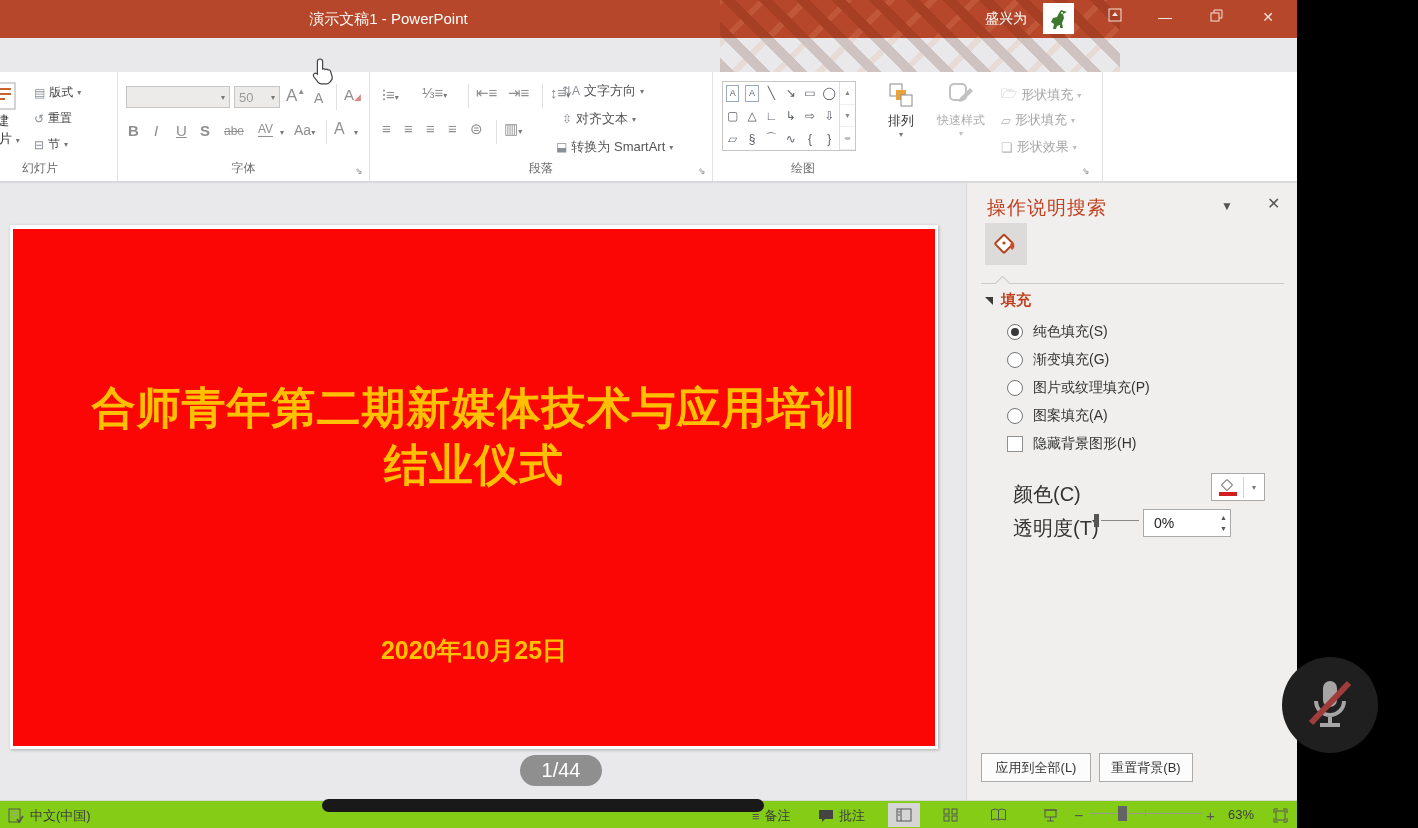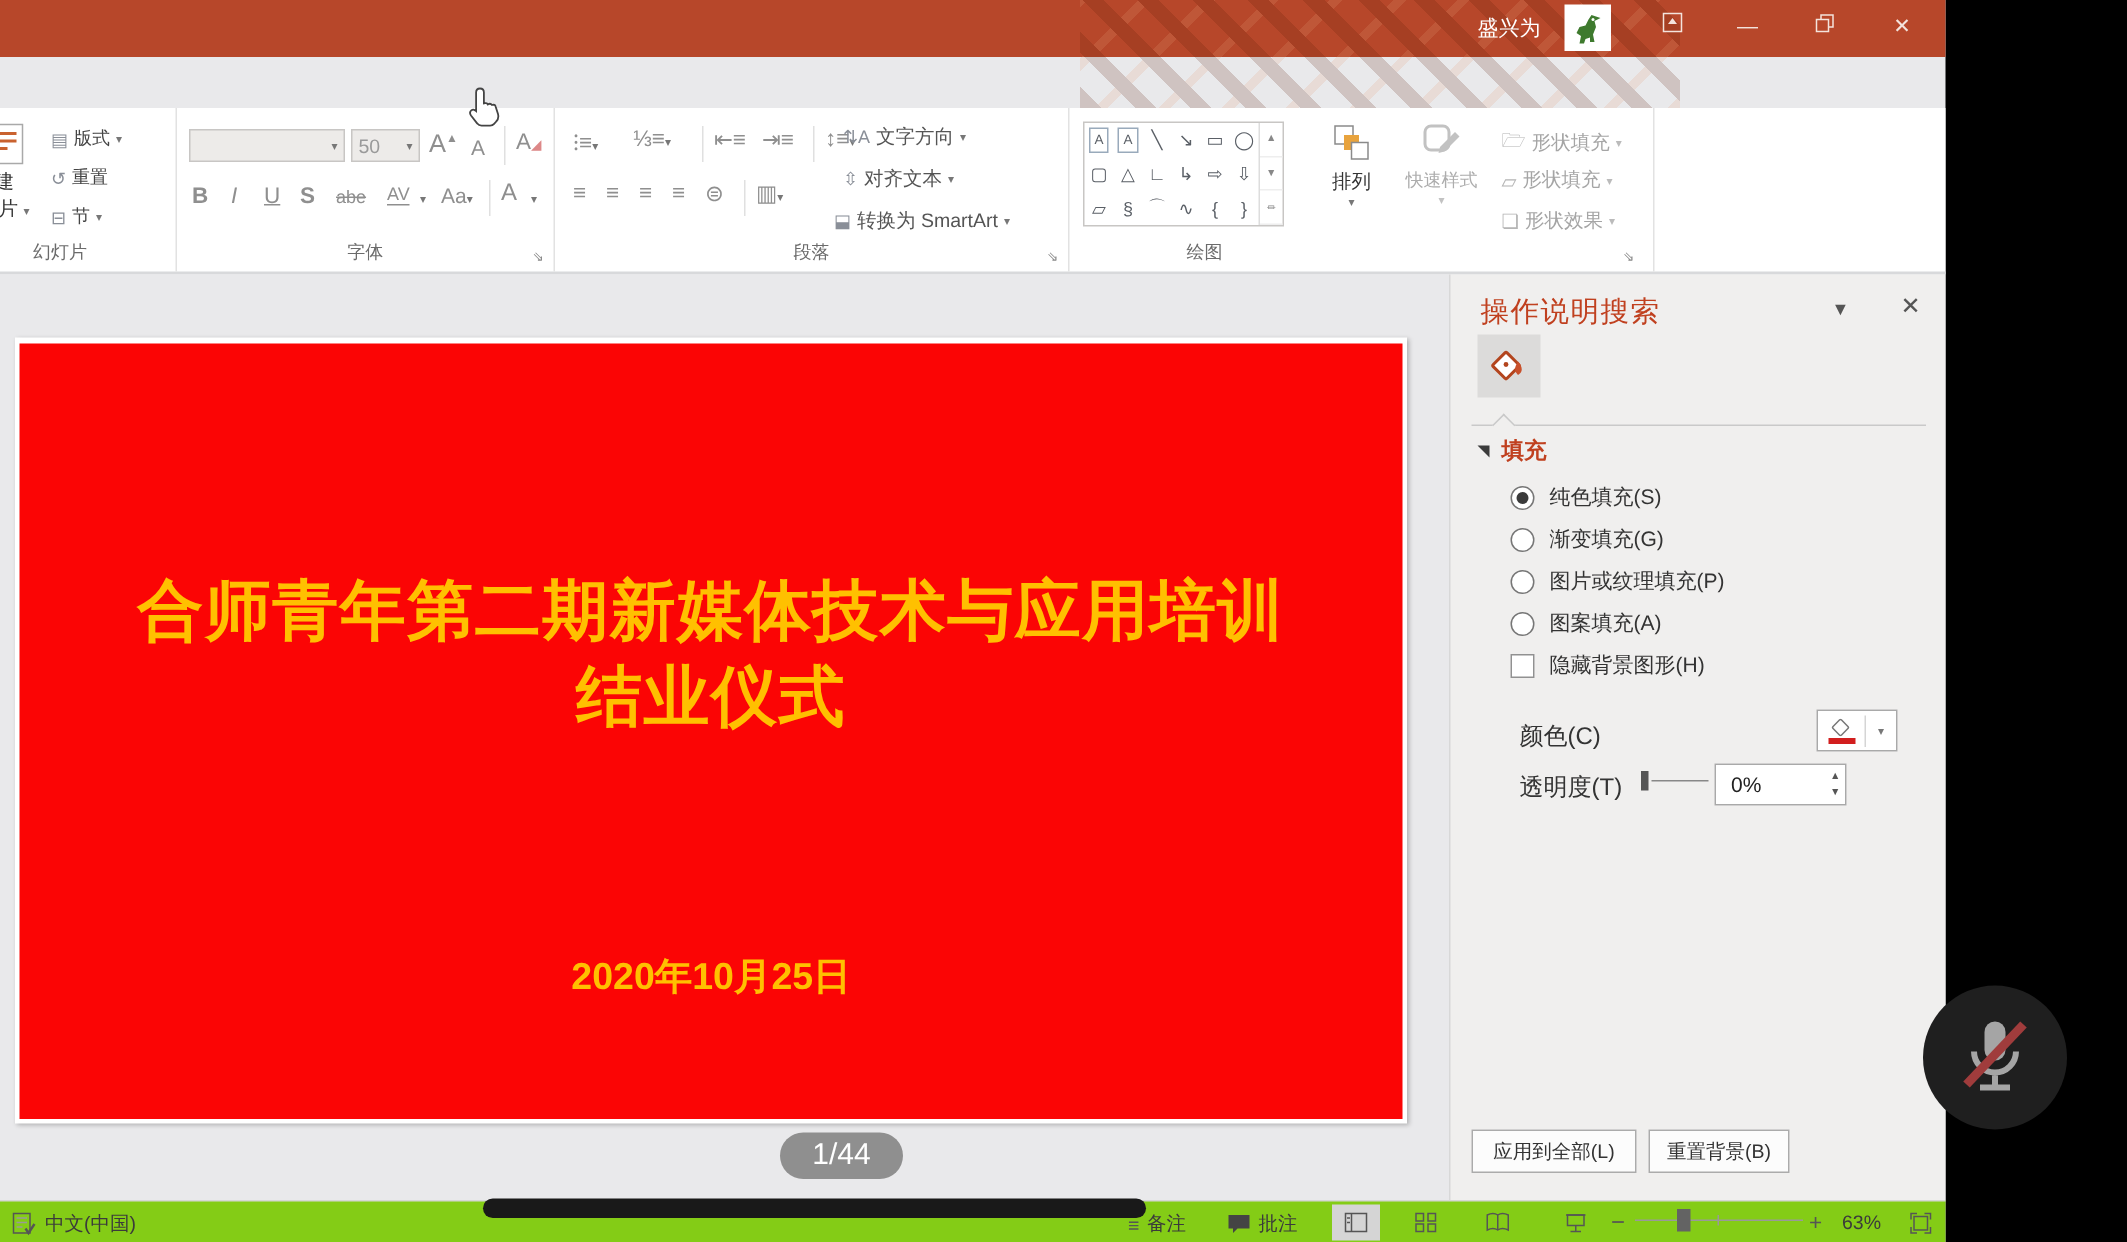--- a/index.html
+++ b/index.html
@@ -68,21 +68,21 @@
   .pane-close { position:absolute; left:300px; top:11px; color:#555; font-size:16px; }
   .bucketbtn { position:absolute; left:18px; top:40px; width:42px; height:42px; background:#DCDBDA; display:flex; align-items:center; justify-content:center; }
   .pane-sep { position:absolute; left:14px; top:100px; width:303px; border-top:1px solid #C9C9C9; }
   .pane-notch { position:absolute; left:30px; top:95px; width:11px; height:11px; background:#F0EFEE; border-left:1px solid #C9C9C9; border-top:1px solid #C9C9C9; transform:rotate(45deg); }
   .fillhdr { position:absolute; left:18px; top:108px; color:#C0401F; font-weight:bold; font-size:15px; display:flex; gap:8px; align-items:center; }
   .tri { width:0; height:0; border-left:8px solid transparent; border-top:8px solid #3b3b3b; }
   .optrow { position:absolute; left:40px; display:flex; align-items:center; gap:10px; font-size:14px; color:#333; }
   .radio { width:16px; height:16px; border-radius:50%; border:1px solid #767676; background:#fff; position:relative; }
   .radio.sel::after { content:""; position:absolute; left:3px; top:3px; width:8px; height:8px; border-radius:50%; background:#3b3b3b; }
   .chk { width:16px; height:16px; border:1px solid #919191; background:#fff; }
-  .pane-lbl { position:absolute; font-size:16px; color:#333; }
+  .pane-lbl { position:absolute; font-size:20px; color:#333; }
   .colorbtn { position:absolute; left:244px; top:290px; width:54px; height:28px; background:#fff; border:1px solid #A9A9A9; display:flex; align-items:center; }
   .colorbtn .swatch { width:32px; display:flex; flex-direction:column; align-items:center; gap:1px; border-right:1px solid #D5D5D5; padding:2px 0; }
   .colorbtn .bar { width:18px; height:4px; background:#D21E1E; }
   .colorbtn .caret { margin:0 auto; }
   .spinbox { position:absolute; left:176px; top:326px; width:88px; height:28px; background:#fff; border:1px solid #A9A9A9; font-size:14px; color:#222;
     display:flex; align-items:center; padding-left:10px; }
   .spin { position:absolute; right:3px; top:2px; display:flex; flex-direction:column; font-size:7px; color:#555; line-height:11px; text-align:center; }
   .slider-thumb { position:absolute; left:127px; top:331px; width:5px; height:13px; background:#555; }
   .slider-track { position:absolute; left:134px; top:337px; width:38px; border-top:1px solid #888; }
   .panebtn { position:absolute; top:570px; height:29px; background:#FCFCFC; border:1px solid #ABABAB; font-size:13px; color:#333;
@@ -128,20 +128,21 @@
 </head>
 <body>
 
 <div class="screen">
   <div class="rightblack"></div>
 
   <div class="ppt">
 
     <div class="titlebar">
       <div class="titlebar-art"></div>
+      <div class="doc-title">演示文稿1 - PowerPoint</div>
       <div class="tb-user">盛兴为</div>
       <div class="tb-avatar">
         <svg width="24" height="24" viewBox="0 0 24 24">
           <path d="M14 3 l6 2 -4 2 1 4 -2 5 1 5 -3 0 0-3 -3 1 -1 3 -3 0 1-5 -3-2 2-4 4-1 2-4z" fill="#3E7A2E"></path>
           <circle cx="15" cy="6" r="1" fill="#fff"></circle>
         </svg>
       </div>
       <div class="winctl" style="left:1095px">
         <svg width="14" height="14" viewBox="0 0 14 14">
             <rect x="1" y="1" width="12" height="12" fill="none" stroke="#F4E3DC"></rect>

